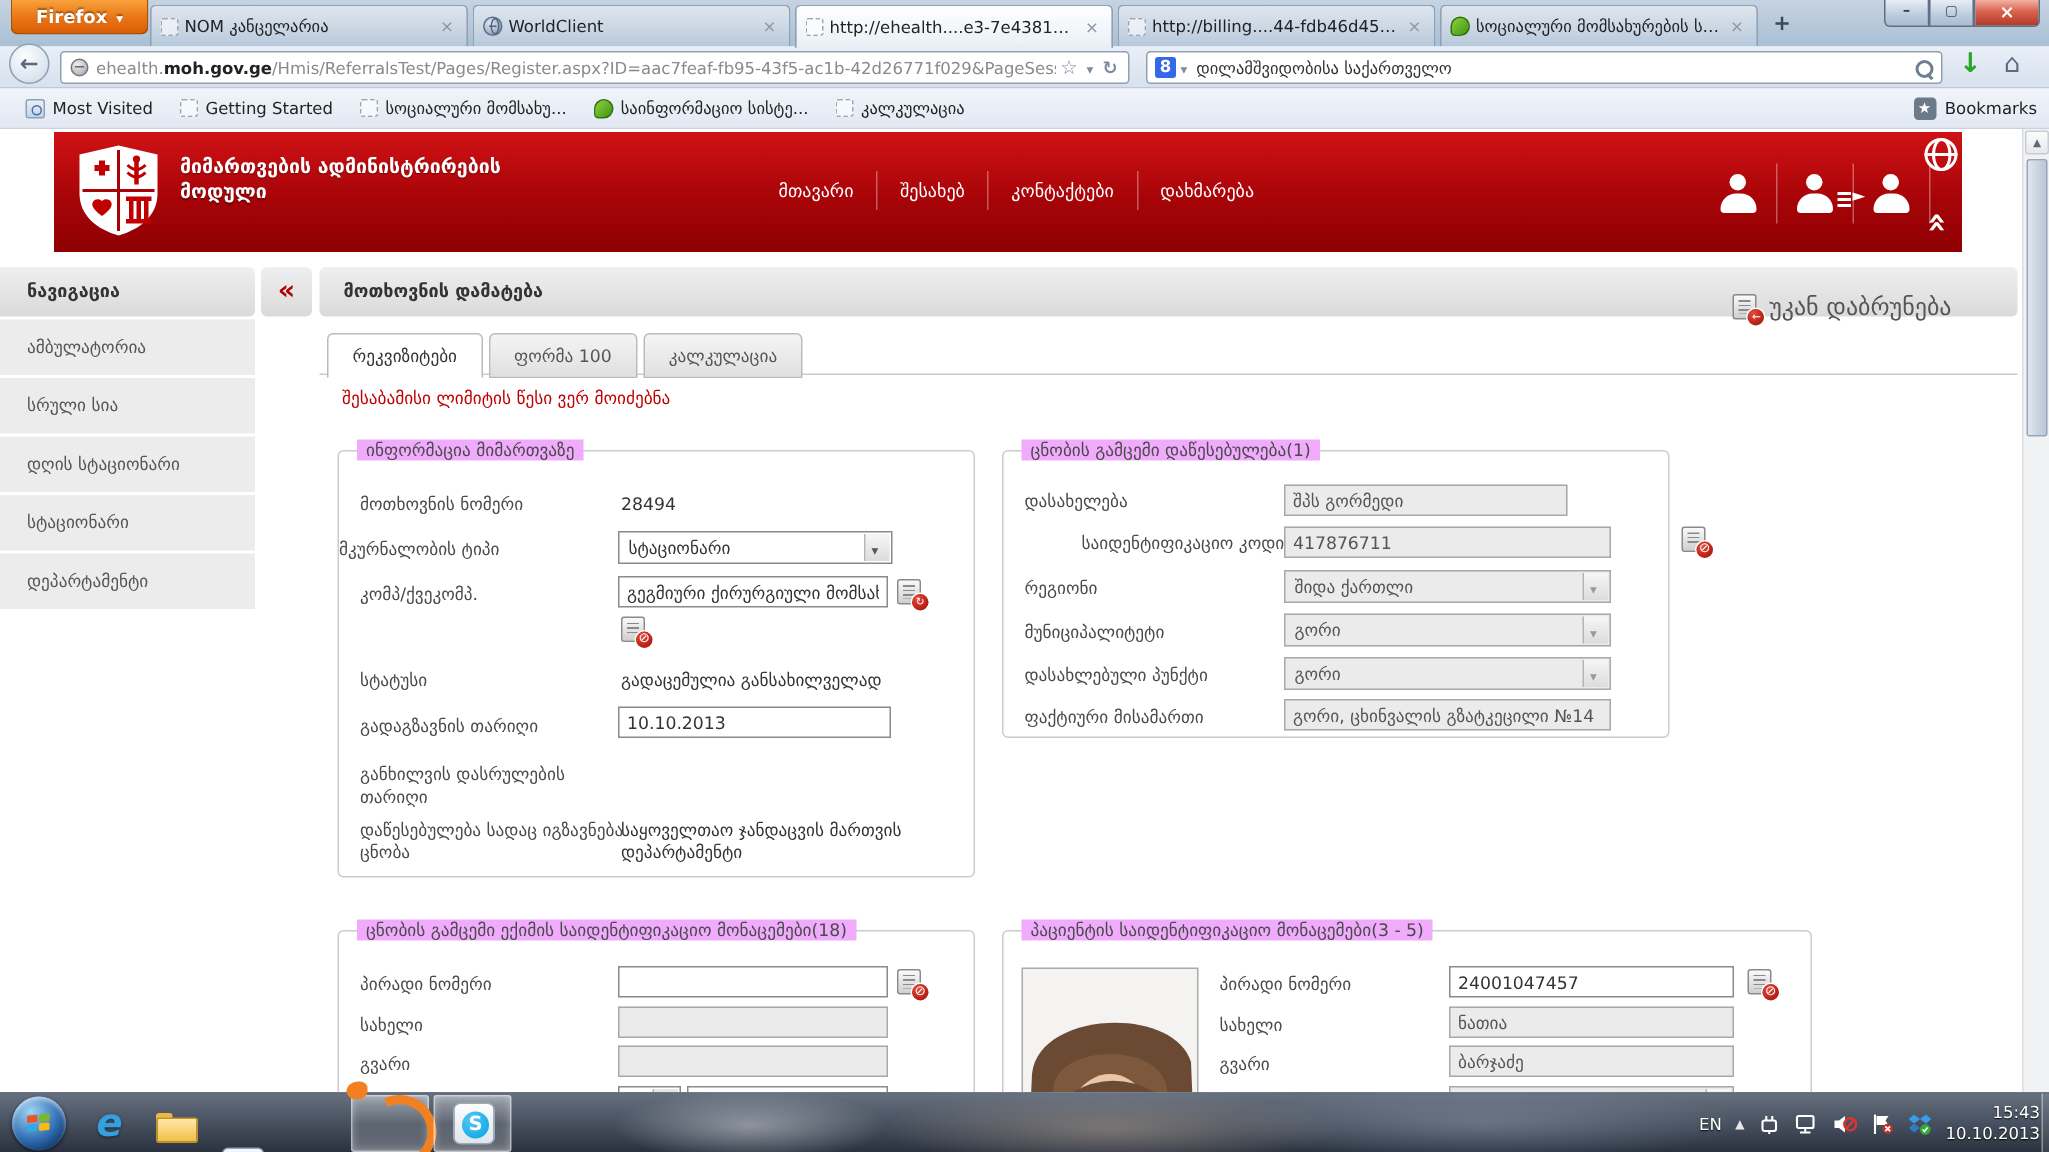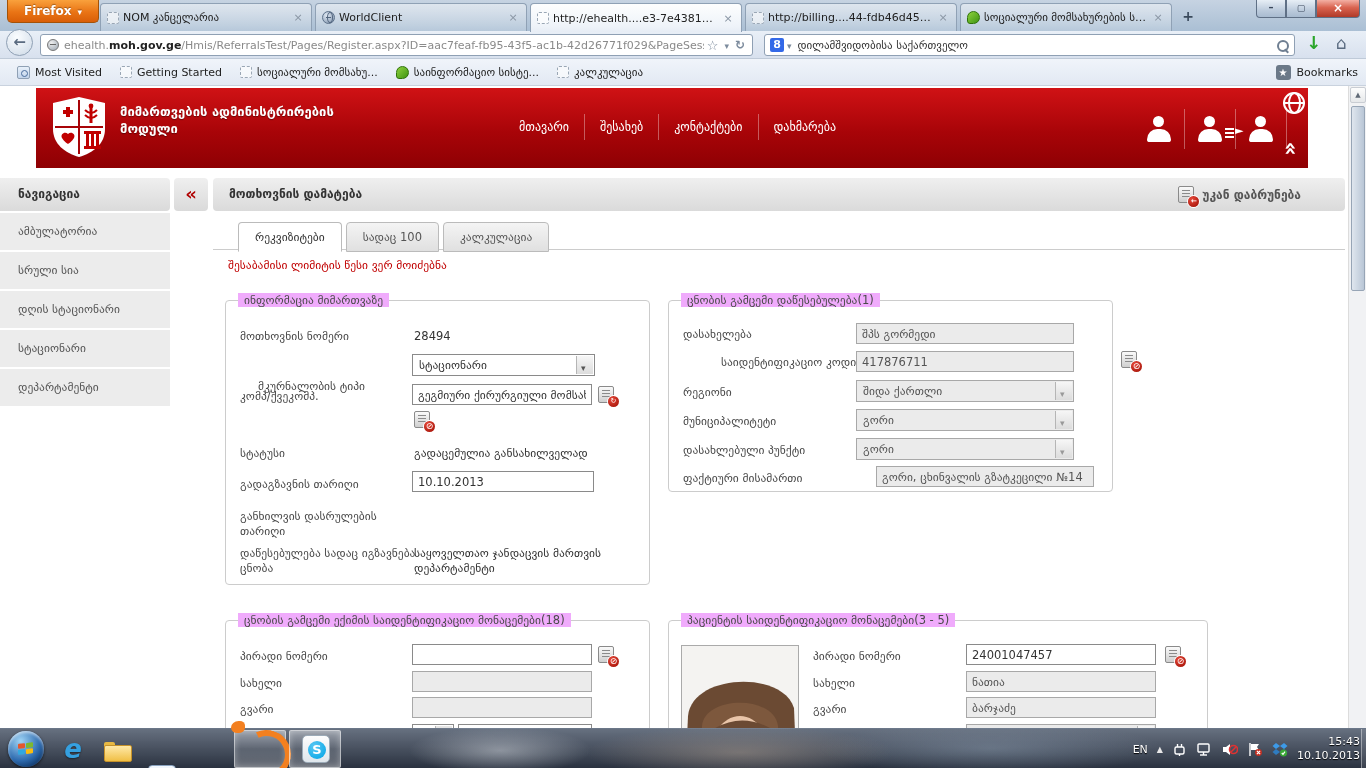--- a/index.html
+++ b/index.html
@@ -124,38 +124,38 @@
     background:linear-gradient(180deg,#efefef,#dadada); border-radius:4px; cursor:pointer;
     color:#b00000; font-weight:bold; font-size:18px; text-align:center; line-height:31px; }
   .sb-collapse::before { content:"«"; }
   .sb-items { position:absolute; left:0; top:127px; width:170px; }
   .sb-item { height:37px; background:#ececec; margin-bottom:2px; font-size:11.5px; color:#555;
     line-height:37px; padding-left:18px; cursor:pointer; }
 
   .main-titlebar { position:absolute; left:213px; top:92px; width:1132px; height:33px;
     background:linear-gradient(180deg,#efefef,#dadada); border-radius:4px; }
   .main-title { position:absolute; left:16px; top:0; font-weight:bold; font-size:12px; color:#333; line-height:33px; }
-  .back-return { position:absolute; right:32px; top:2px; height:29px; display:flex; align-items:center; gap:8px;
-    padding:0 12px; border-radius:3px; cursor:pointer; color:#555; font-size:12px;font-weight:bold; }
+  .back-return { position:absolute; right:32px; top:12px; height:29px; display:flex; align-items:center; gap:8px;
+    padding:0 12px; border-radius:3px; cursor:pointer; color:#555; font-size:16px; }
 
   .doc-icon { position:relative; width:16px; height:17px; display:inline-block;
     background:linear-gradient(180deg,#fafafa,#cfcfcf); border:1px solid #8a8a8a; border-radius:2px; flex:none; }
   .doc-icon::before { content:""; position:absolute; left:3px; right:3px; top:3px; height:9px;
     background:repeating-linear-gradient(180deg,#8a8a8a 0 1px,transparent 1px 3px); }
   .doc-icon .badge { position:absolute; right:-6px; bottom:-5px; width:11px; height:11px;
     background:radial-gradient(circle at 35% 30%,#e84a3c,#9c0b00); border-radius:50%;
     box-shadow:0 0 0 1px #fff; color:#fff; font-size:7px; line-height:11px; text-align:center; }
   .badge.b-back::before { content:"←"; }
   .badge.b-go::before { content:"↻"; }
   .badge.b-no::before { content:"⊘"; font-size:9px; }
 
   .ctabs { position:absolute; left:218px; top:136px; display:flex; z-index:2; }
   .ctab { padding:7px 16px; font-size:11.5px; color:#555; border:1px solid #bbb; border-radius:4px 4px 0 0;
     background:linear-gradient(180deg,#f4f4f4,#e0e0e0); margin-right:4px; cursor:pointer; }
-  .ctab.active { background:#fff; border-bottom-color:#fff; color:#333;margin-left:20px; }
+  .ctab.active { background:#fff; border-bottom-color:#fff; color:#333; }
   .ctab-line { position:absolute; left:213px; top:163px; width:1132px; height:1px; background:#ccc; z-index:1; }
   .err-msg { position:absolute; left:228px; top:172px; color:#c00000; font-size:11.5px; }
 
   .fieldset { position:absolute; border:1px solid #ccc; border-radius:4px; background:#fff; }
   .legend { position:absolute; top:-8px; left:12px; background:#f0abfc; padding:0 6px; font-size:11.5px; color:#4a4a4a; }
   .flabel { position:absolute; font-size:11.5px; color:#4a4a4a; line-height:15px; }
   .fvalue { position:absolute; font-size:11.5px; color:#333; line-height:15px; }
   .tin { position:absolute; height:21px; border:1px solid #8a8a8a; font-family:"DejaVu Sans",sans-serif;
     font-size:11.5px; color:#333; padding:0 5px; background:#fff; }
   .tin:disabled, .tin.dis { background:#ebebeb; color:#555; border-color:#a8a8a8; }
@@ -386,31 +386,31 @@
       <div class="back-return">
         <span class="doc-icon">
             <span class="badge b-back"></span>
           </span>
         <span>უკან დაბრუნება</span>
       </div>
     </div>
 
     <div class="ctabs">
       <div class="ctab active">რეკვიზიტები</div>
-      <div class="ctab">სადაც 100</div>
+      <div class="ctab">ფორმა 100</div>
       <div class="ctab">კალკულაცია</div>
     </div>
     <div class="ctab-line"></div>
     <div class="err-msg">შესაბამისი ლიმიტის წესი ვერ მოიძებნა</div>
 
     <div class="fieldset" style="left:225px; top:214px; width:425px; height:285px;">
       <div class="legend">ინფორმაცია მიმართვაზე</div>
       <div class="flabel" style="left:14px; top:28px;">მოთხოვნის ნომერი</div>
       <div class="fvalue" style="left:188px; top:28px;">28494</div>
-      <div class="flabel" style="left:32px; top:58px;margin-top:20px;">მკურნალობის ტიპი</div>
+      <div class="flabel" style="left:0; top:58px;">მკურნალობის ტიპი</div>
       <div class="sel" style="left:186px; top:53px; width:183px;"><span>სტაციონარი</span><span class="arr"></span></div>
       <div class="flabel" style="left:14px; top:88px;">კომპ/ქვეკომპ.</div>
       <input class="tin" style="left: 186px; top: 83px; width: 180px;" value="გეგმიური ქირურგიული მომსახურე">
       <span class="doc-icon icon-abs" style="left:372px; top:85px;">
           <span class="badge b-go"></span>
         </span>
       <span class="doc-icon icon-abs" style="left:188px; top:110px;">
           <span class="badge b-no"></span>
         </span>
       <div class="flabel" style="left:14px; top:145px;">სტატუსი</div>
@@ -418,31 +418,31 @@
       <div class="flabel" style="left:14px; top:176px;">გადაგზავნის თარიღი</div>
       <input class="tin" style="left: 186px; top: 170px; width: 182px;" value="10.10.2013">
       <div class="flabel" style="left:14px; top:208px;"><span>განხილვის დასრულების</span><br><span>თარიღი</span></div>
       <div class="flabel" style="left:14px; top:245px;"><span>დაწესებულება სადაც იგზავნება</span><br><span>ცნობა</span></div>
       <div class="fvalue" style="left:188px; top:245px;"><span>საყოველთაო ჯანდაცვის მართვის</span><br><span>დეპარტამენტი</span></div>
     </div>
 
     <div class="fieldset" style="left:668px; top:214px; width:445px; height:192px;">
       <div class="legend">ცნობის გამცემი დაწესებულება(1)</div>
       <div class="flabel" style="left:14px; top:26px;">დასახელება</div>
-      <input class="tin dis" disabled="" style="left: 187px; top: 22px; width: 218px;" value="შპს გორმედი">
+      <input class="tin dis" disabled="" style="left: 187px; top: 22px; width: 189px;" value="შპს გორმედი">
       <div class="flabel" style="left:14px; top:54px;margin-left:38px;">საიდენტიფიკაციო კოდი</div>
       <input class="tin dis" disabled="" style="left: 187px; top: 50px; width: 218px;" value="417876711">
       <div class="flabel" style="left:14px; top:84px;">რეგიონი</div>
       <div class="sel dis" style="left:187px; top:79px; width:218px;"><span>შიდა ქართლი</span><span class="arr"></span></div>
       <div class="flabel" style="left:14px; top:113px;">მუნიციპალიტეტი</div>
       <div class="sel dis" style="left:187px; top:108px; width:218px;"><span>გორი</span><span class="arr"></span></div>
       <div class="flabel" style="left:14px; top:142px;">დასახლებული პუნქტი</div>
       <div class="sel dis" style="left:187px; top:137px; width:218px;"><span>გორი</span><span class="arr"></span></div>
       <div class="flabel" style="left:14px; top:170px;">ფაქტიური მისამართი</div>
-      <input class="tin dis" disabled="" style="left: 187px; top: 165px; width: 218px; margin-left: 20px;" value="გორი, ცხინვალის გზატკეცილი №14">
+      <input class="tin dis" disabled="" style="left: 187px; top: 165px; width: 218px;" value="გორი, ცხინვალის გზატკეცილი №14">
     </div>
     <span class="doc-icon icon-abs" style="left:1121px; top:265px;">
         <span class="badge b-no"></span>
       </span>
 
     <div class="fieldset" style="left:225px; top:534px; width:425px; height:200px;">
       <div class="legend">ცნობის გამცემი ექიმის საიდენტიფიკაციო მონაცემები(18)</div>
       <div class="flabel" style="left:14px; top:28px;">პირადი ნომერი</div>
       <input class="tin" style="left: 186px; top: 23px; width: 180px;">
       <span class="doc-icon icon-abs" style="left:372px; top:25px;">

